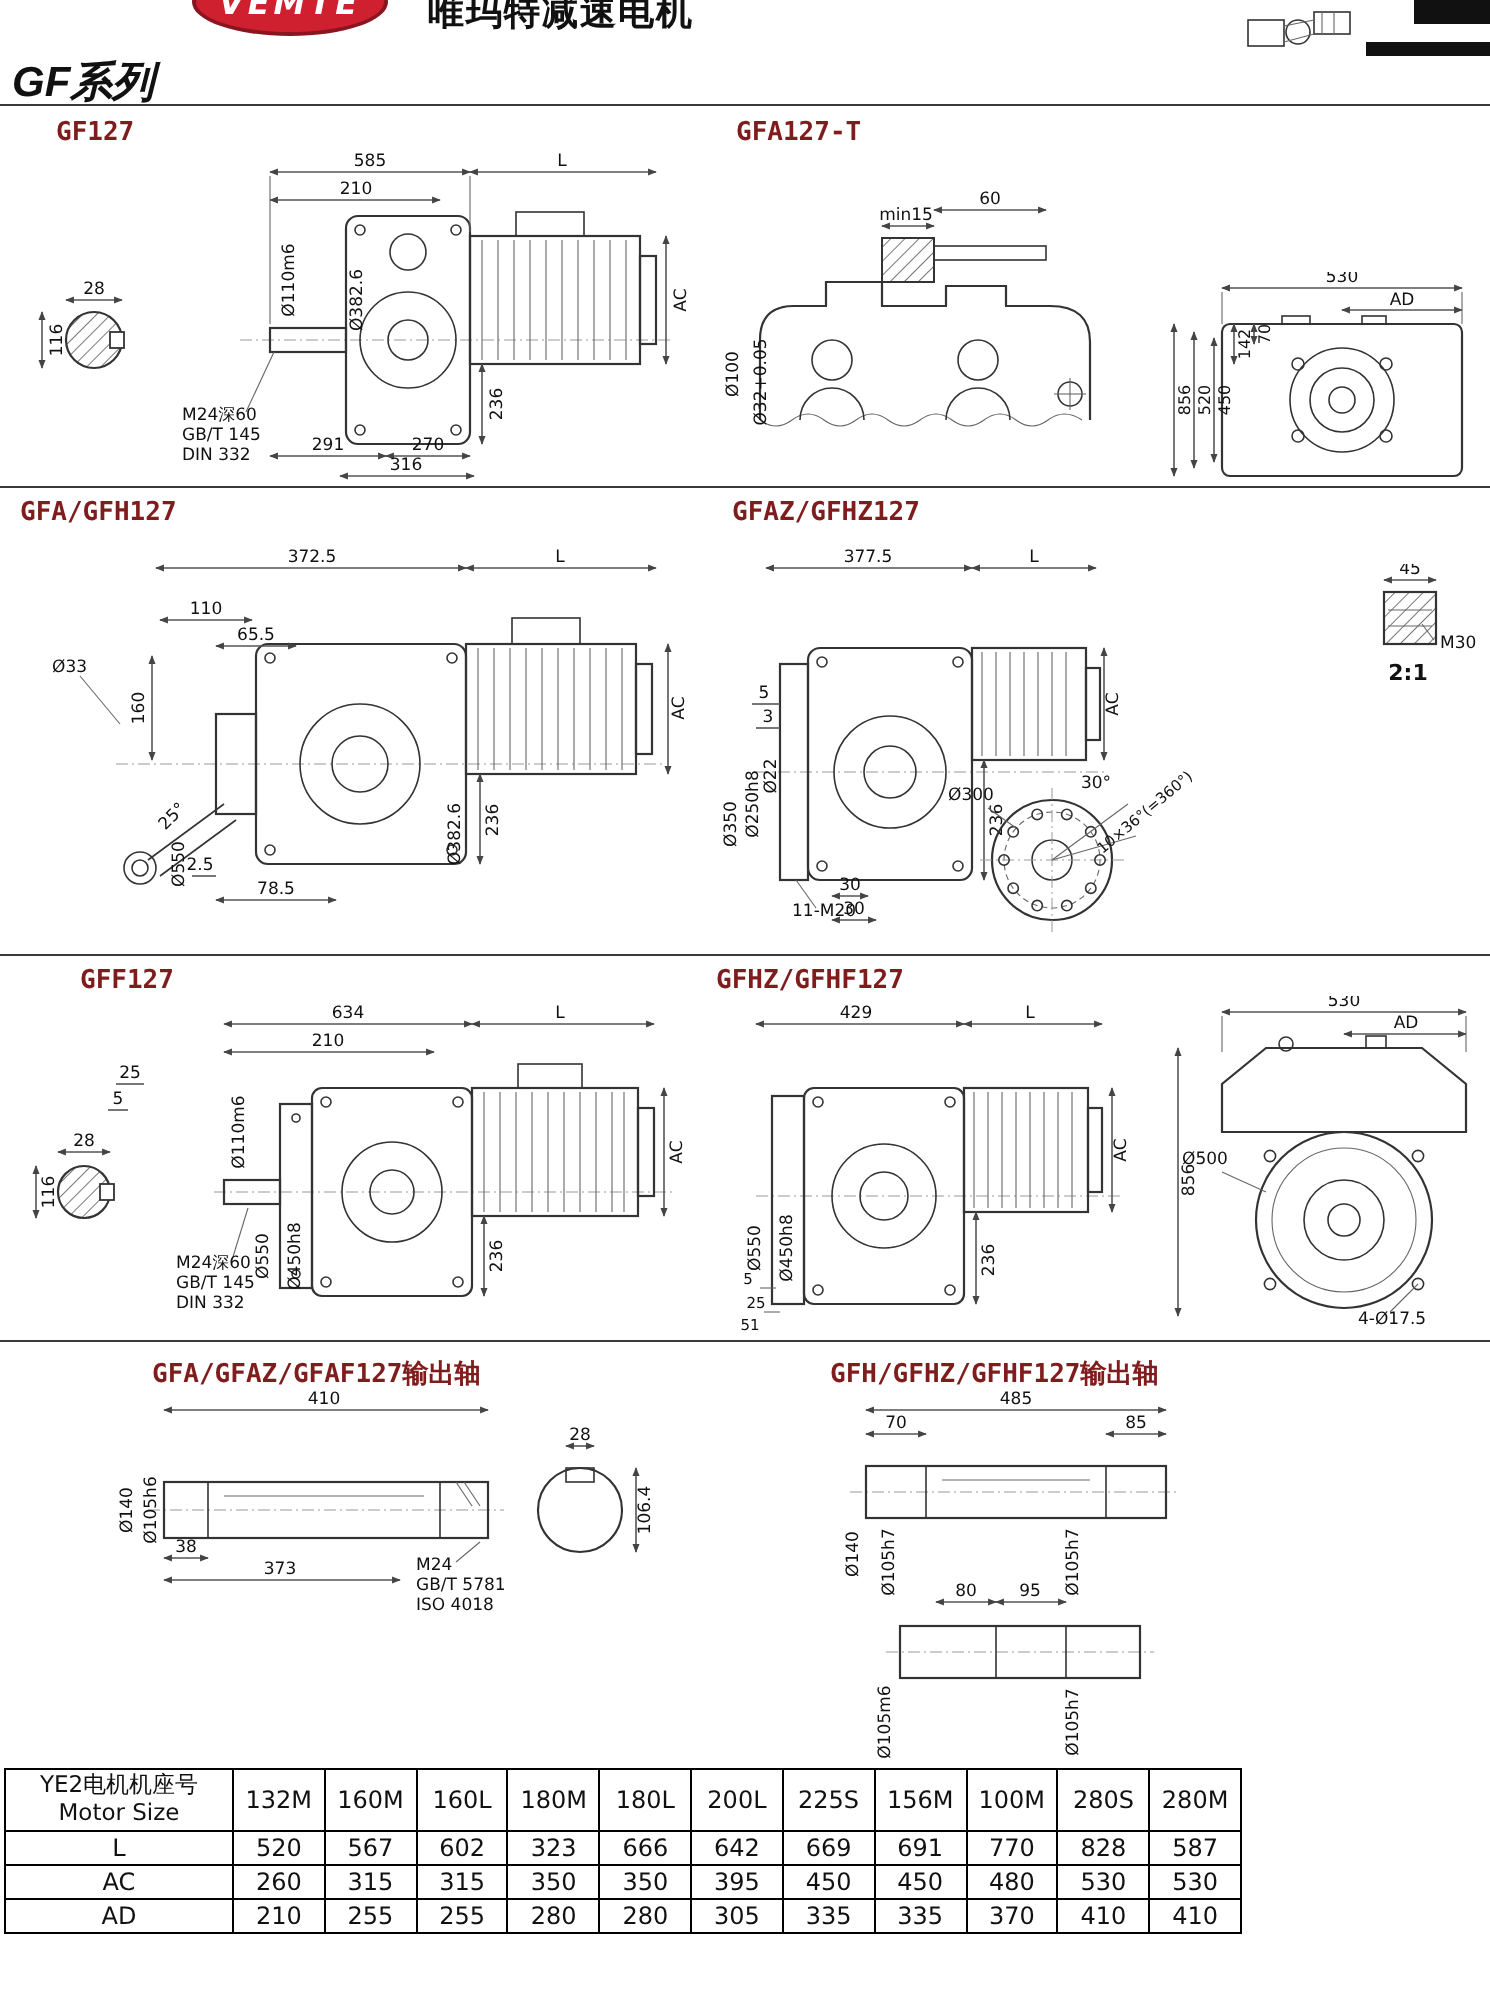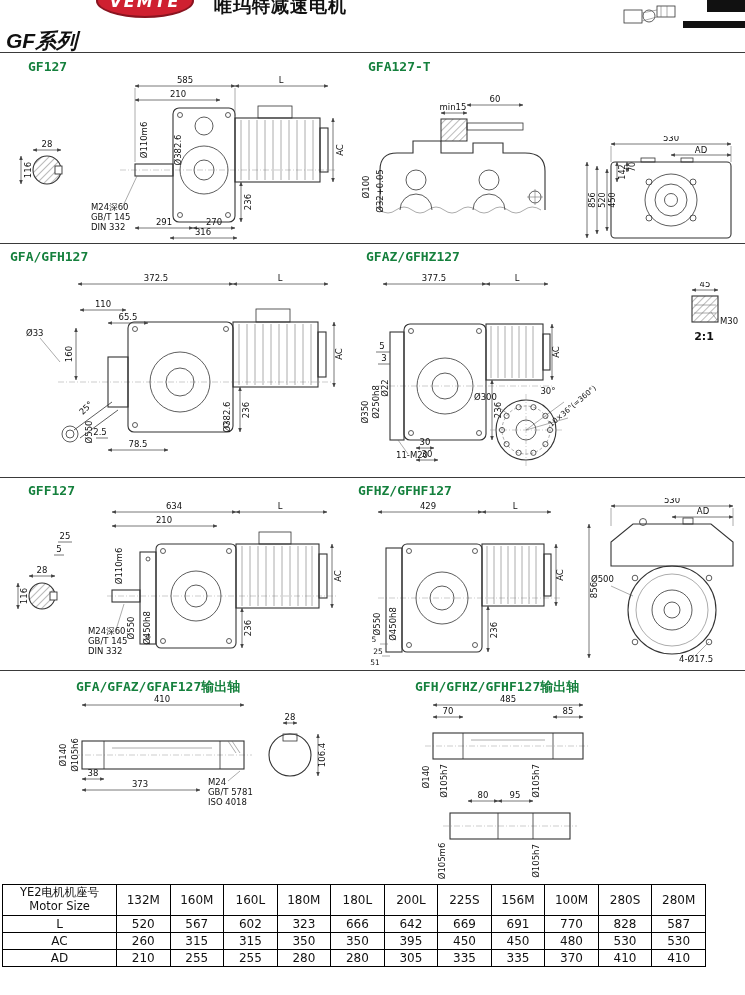--- a/index.html
+++ b/index.html
@@ -2,38 +2,38 @@
 <html><head>
 <meta charset="utf-8">
 <style>
   *{margin:0;padding:0;box-sizing:border-box}
   html,body{background:#fff}
   .page{position:relative;width:745px;height:995px;background:#fff;overflow:hidden;
         font-family:"DejaVu Sans","Liberation Sans",sans-serif;color:#111}
   .abs{position:absolute}
   .hline{position:absolute;left:0;width:745px;height:1px;background:#3a3a3a}
   .panel-title{position:absolute;font-family:"DejaVu Sans Mono","Liberation Mono",monospace;
-               font-weight:bold;font-size:13px;color:#15803d;white-space:nowrap}
+               font-weight:bold;font-size:13px;color:#7f1d1d;white-space:nowrap}
   .logo{position:absolute;left:96px;top:-16px;width:98px;height:34px;background:#cf2030;
         border:2px solid #8a1420;border-radius:50%;color:#fff;display:flex;align-items:center;
         justify-content:center;font-weight:bold;font-style:italic;font-size:16px;letter-spacing:2px}
   .company{position:absolute;left:214px;top:-6px;font-size:18px;font-weight:bold;letter-spacing:1px}
   .bar1{position:absolute;right:0;top:0;width:38px;height:12px;background:#111}
   .bar2{position:absolute;right:0;top:21px;width:62px;height:7px;background:#111}
   .series{position:absolute;left:6px;top:27px;font-family:Liberation Sans, sans-serif;
           font-style:italic;font-weight:bold;font-size:21px}
   svg text{font-family:"DejaVu Sans","Liberation Sans",sans-serif;font-size:8.5px;fill:#111}
   .dt{text-anchor:middle}
   .nt{text-anchor:start}
   .oln{fill:none;stroke:#333;stroke-width:1.1}
   .oln2{fill:none;stroke:#333;stroke-width:0.8}
   .dim{stroke:#555;stroke-width:0.8;fill:none}
   .thin{stroke:#666;stroke-width:0.55;fill:none}
   .cl{stroke:#999;stroke-width:0.5;stroke-dasharray:6 2 1 2;fill:none}
-  table.spec{position:absolute;left:2px;top:884px;width:704px;border-collapse:collapse;
+  table.spec{position:absolute;left:2px;top:884px;width:619px;border-collapse:collapse;
              table-layout:fixed;font-size:12px;background:#fff}
   table.spec th,table.spec td{border:1px solid #000;text-align:center;padding:1px 0;font-weight:normal}
   .mh{font-size:11.5px;line-height:1.2}
 </style>
 </head>
 <body>
 
 <div class="page">
 
   <svg width="0" height="0" style="position:absolute">
@@ -68,21 +68,21 @@
 
   <div class="hline" style="top:52px"></div>
   <div class="hline" style="top:243px"></div>
   <div class="hline" style="top:477px"></div>
   <div class="hline" style="top:670px"></div>
 
   <div class="panel-title" style="left:28px;top:59px">GF127</div>
   <div class="panel-title" style="left:368px;top:59px">GFA127-T</div>
   <div class="panel-title" style="left:10px;top:249px">GFA/GFH127</div>
   <div class="panel-title" style="left:366px;top:249px">GFAZ/GFHZ127</div>
-  <div class="panel-title" style="left:28px;top:483px">GFF127</div>
+  <div class="panel-title" style="left:40px;top:483px">GFF127</div>
   <div class="panel-title" style="left:358px;top:483px">GFHZ/GFHF127</div>
   <div class="panel-title" style="left:76px;top:678px">GFA/GFAZ/GFAF127输出轴</div>
   <div class="panel-title" style="left:415px;top:678px">GFH/GFHZ/GFHF127输出轴</div>
 
   <svg class="abs" style="left:15px;top:70px" width="330" height="172" viewBox="0 0 330 172">
     <g>
       <line class="cl" x1="105" y1="100" x2="320" y2="100"></line>
       <circle cx="32" cy="100" r="14" style="fill:url(#hatch);stroke:#333;stroke-width:1.1"></circle>
       <rect x="40" y="96" width="7" height="8" style="fill:#fff;stroke:#333;stroke-width:0.9"></rect>
       <rect class="oln" x="120" y="94" width="38" height="12"></rect>

